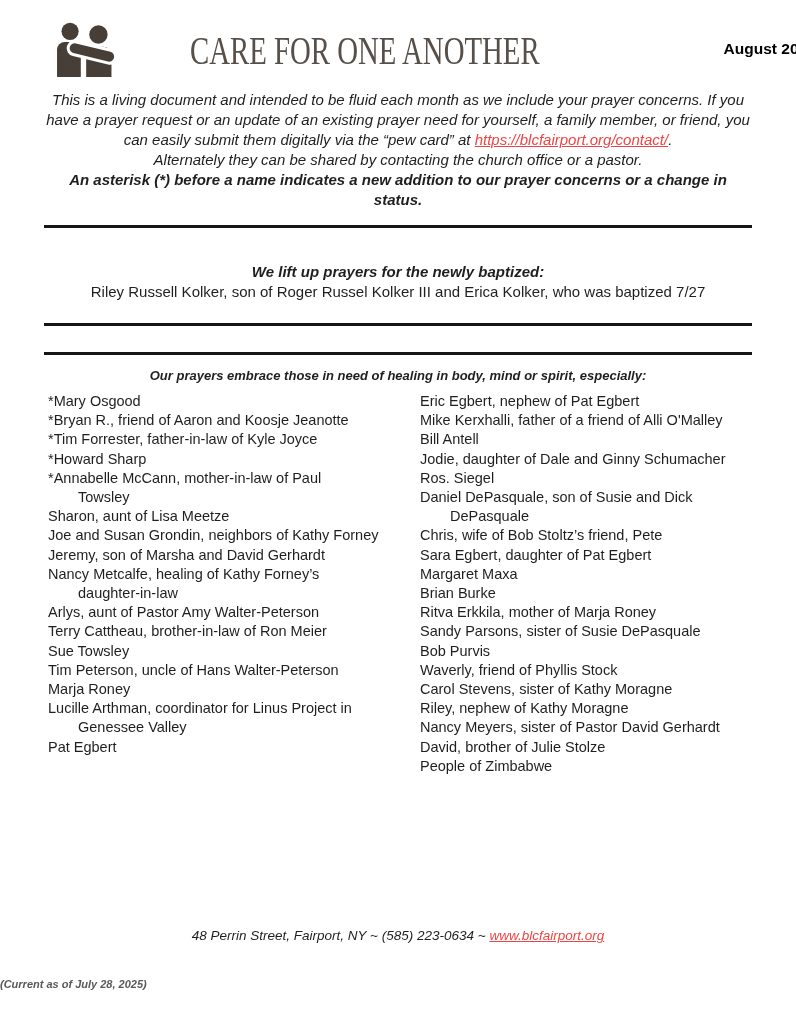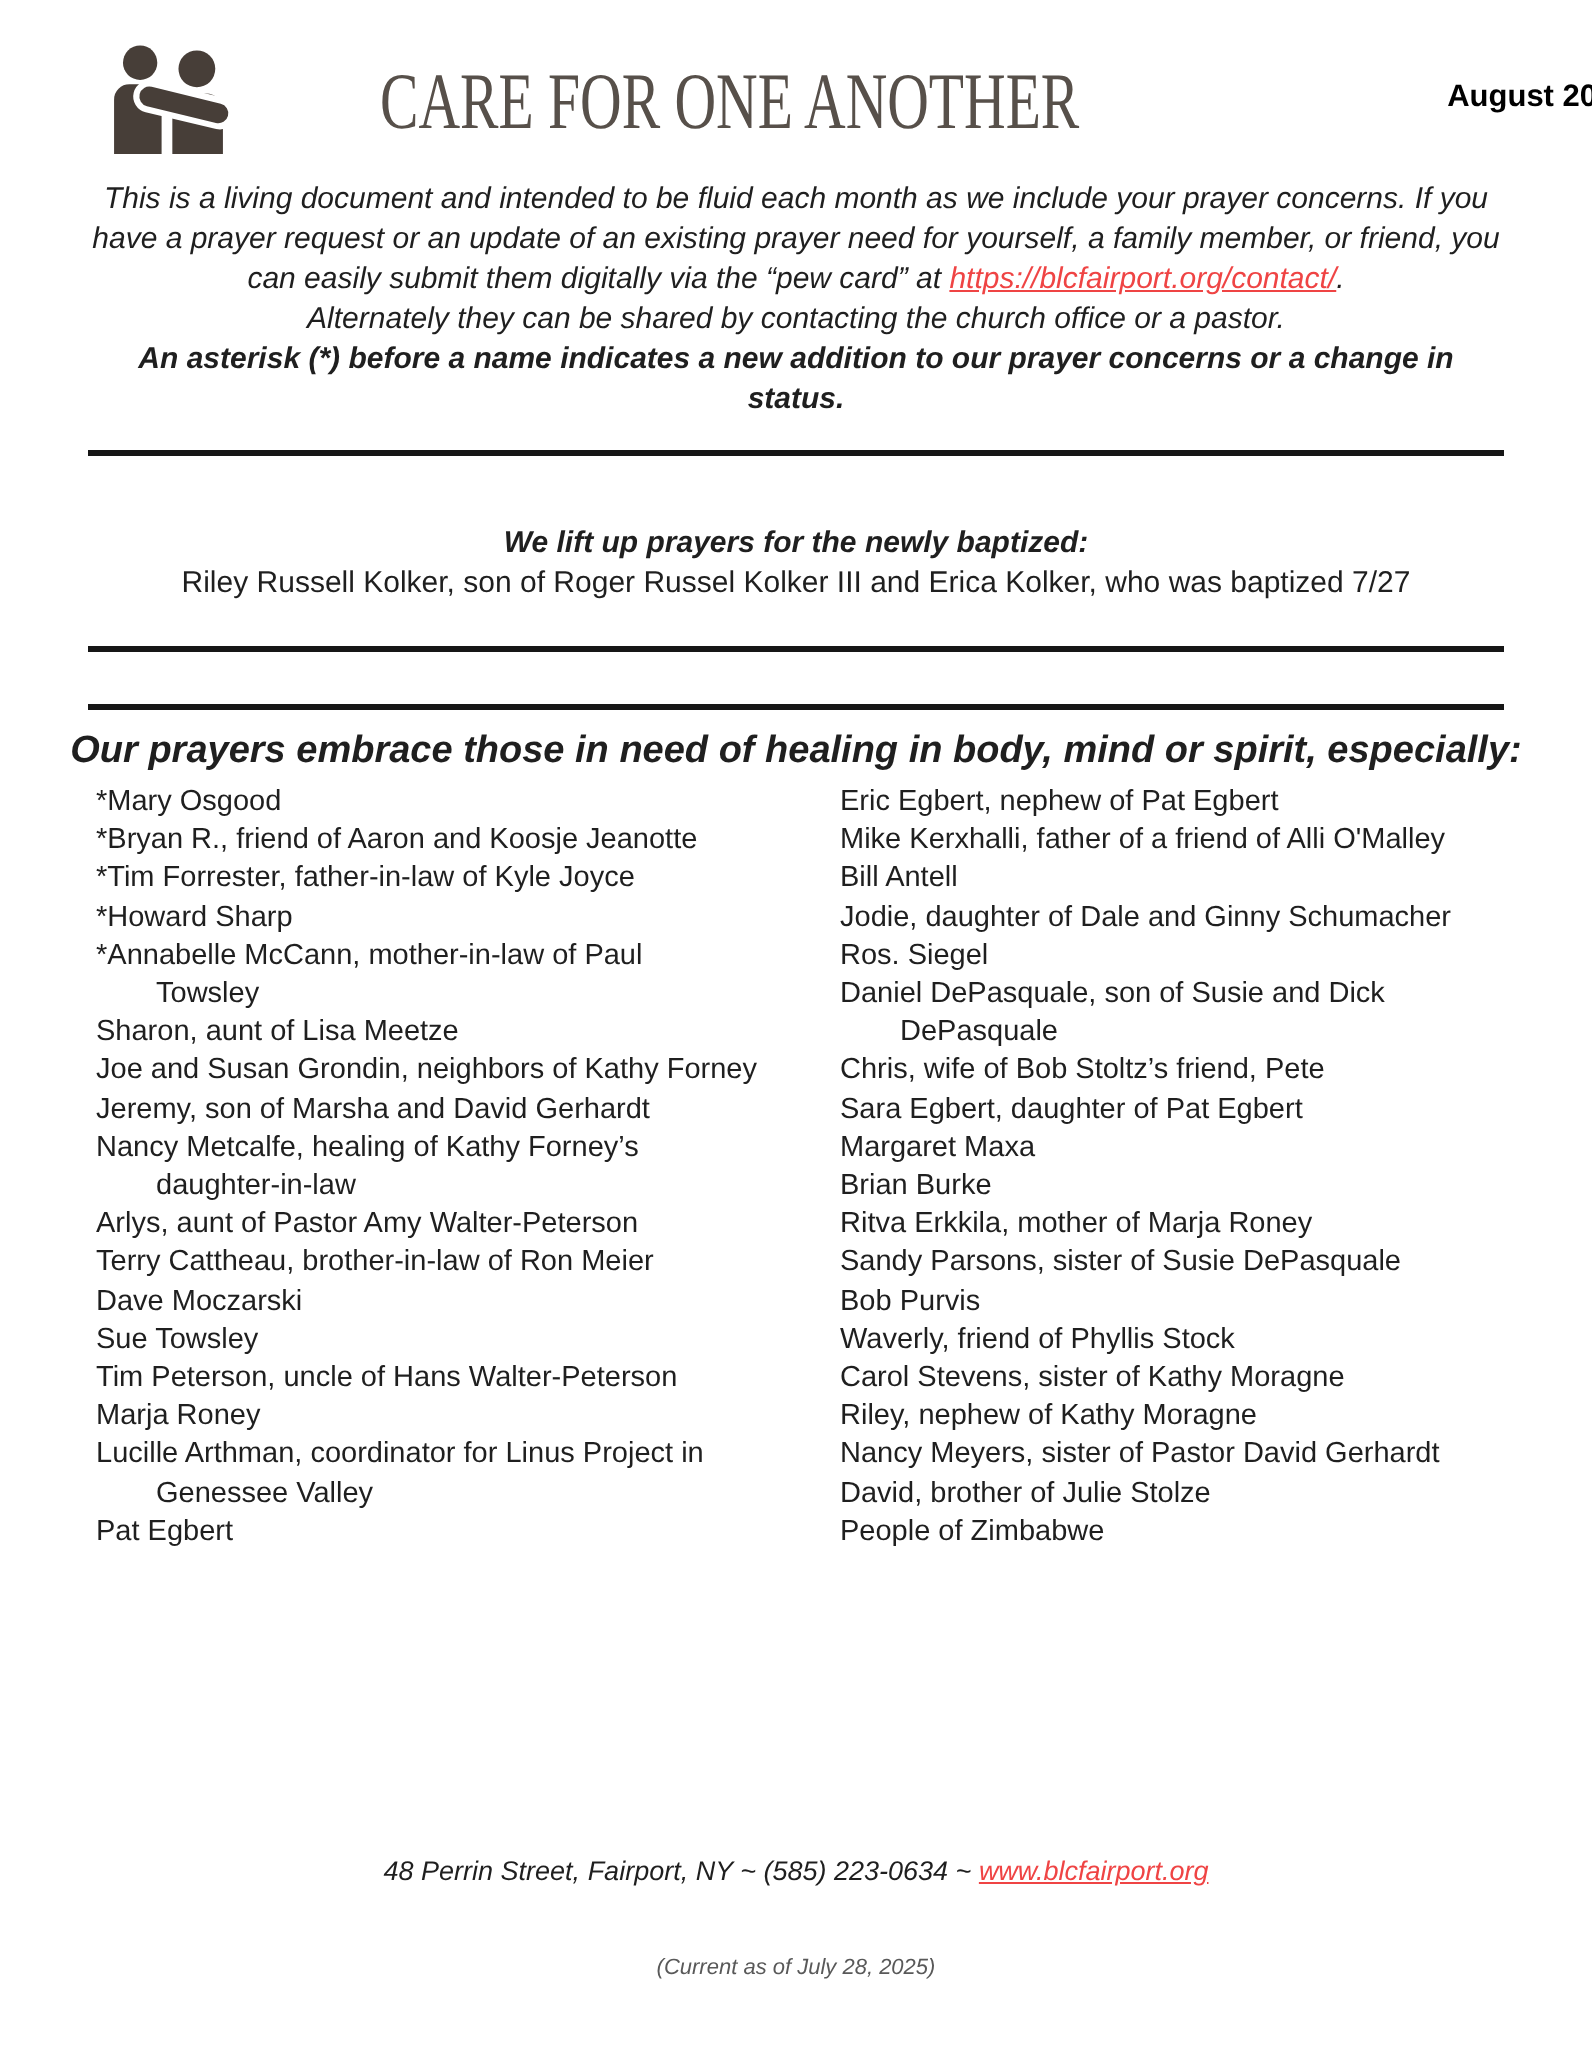--- a/index.html
+++ b/index.html
@@ -60,41 +60,42 @@
   .sec-grieving { margin-top: 20px; }
   .section-heading {
     font-weight: 700; font-style: italic; margin: 0 0 0 0;
   }
   .section-entries div { margin: 0; }
 
   
   .sec-healing-heading {
     margin-top: 11px; text-align: center;
     font-weight: 700; font-style: italic;
-    font-size: 19px; line-height: 20px;
+    font-size: 13px; line-height: 20px;
   }
   .columns {
     display: flex; margin: 6px 40px 0 48px;
     font-size: 14.5px; line-height: 19.2px;
   }
   .col-left { width: 372px; flex: 0 0 auto; }
   .col-right { flex: 1 1 auto; }
   .entry { margin: 0; }
   .entry .line-wrap { padding-left: 30px; }
 
   
   .footer-address {
     position: absolute; left: 0; right: 0; top: 908px;
     text-align: center; font-style: italic; font-size: 13.5px;
     color: #1f1f1f;
   }
   .footer-current {
     position: absolute; left: 0; right: 0; top: 958px;
-    text-align: center; font-style: italic; font-size: 11px;
+    text-align: left; font-style: italic; font-size: 11px;
     color: #595959;
+    font-weight: bold;
   }
 </style>
 </head>
 <body>
 
 <div class="page">
 
   <div class="header">
     <svg class="logo" viewBox="0 0 60 36" aria-hidden="true">
       <g fill="#473e38">
@@ -165,23 +166,20 @@
           <div class="line-first">Nancy Metcalfe, healing of Kathy Forney’s</div>
           <div class="line-wrap">daughter-in-law</div>
         </div>
         <div class="entry">
           <div class="line-first">Arlys, aunt of Pastor Amy Walter-Peterson</div>
         </div>
         <div class="entry">
           <div class="line-first">Terry Cattheau, brother-in-law of Ron Meier</div>
         </div>
         <div class="entry">
-          <div class="line-first">Dave Moczarski</div>
-        </div>
-        <div class="entry">
           <div class="line-first">Sue Towsley</div>
         </div>
         <div class="entry">
           <div class="line-first">Tim Peterson, uncle of Hans Walter-Peterson</div>
         </div>
         <div class="entry">
           <div class="line-first">Marja Roney</div>
         </div>
         <div class="entry">
           <div class="line-first">Lucille Arthman, coordinator for Linus Project in</div>

